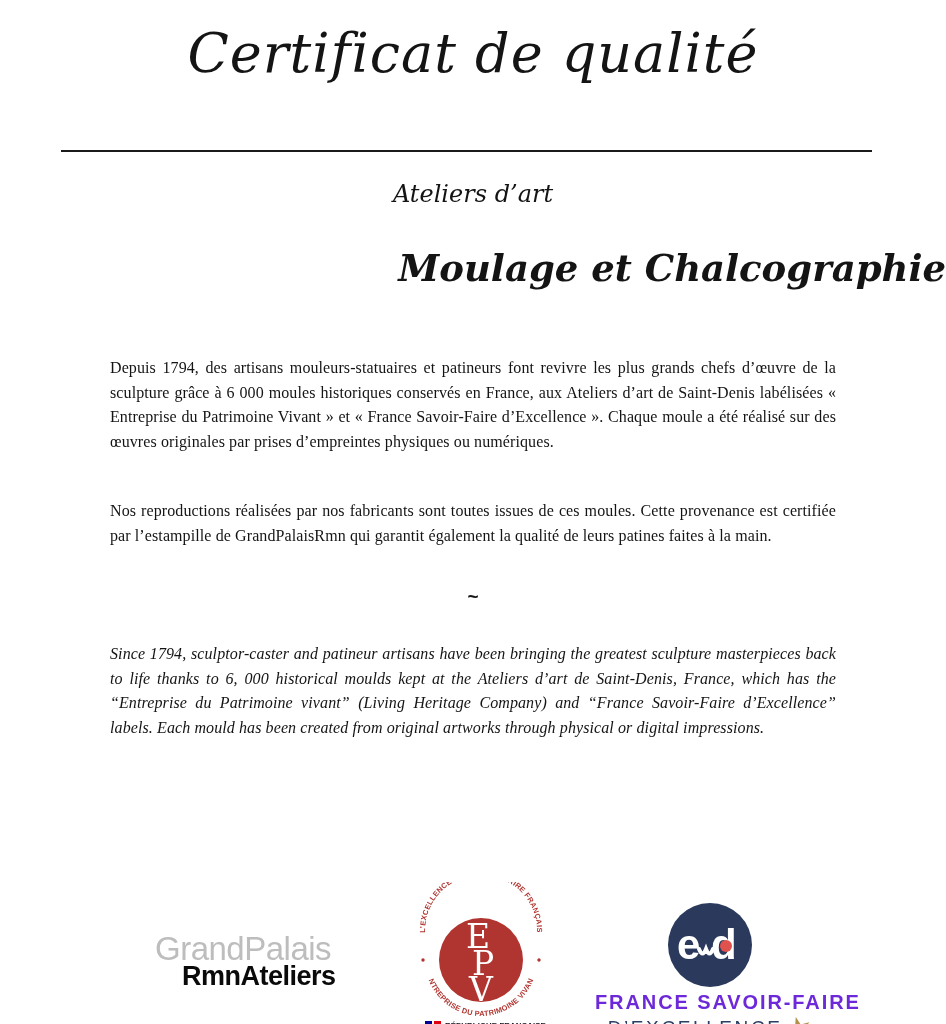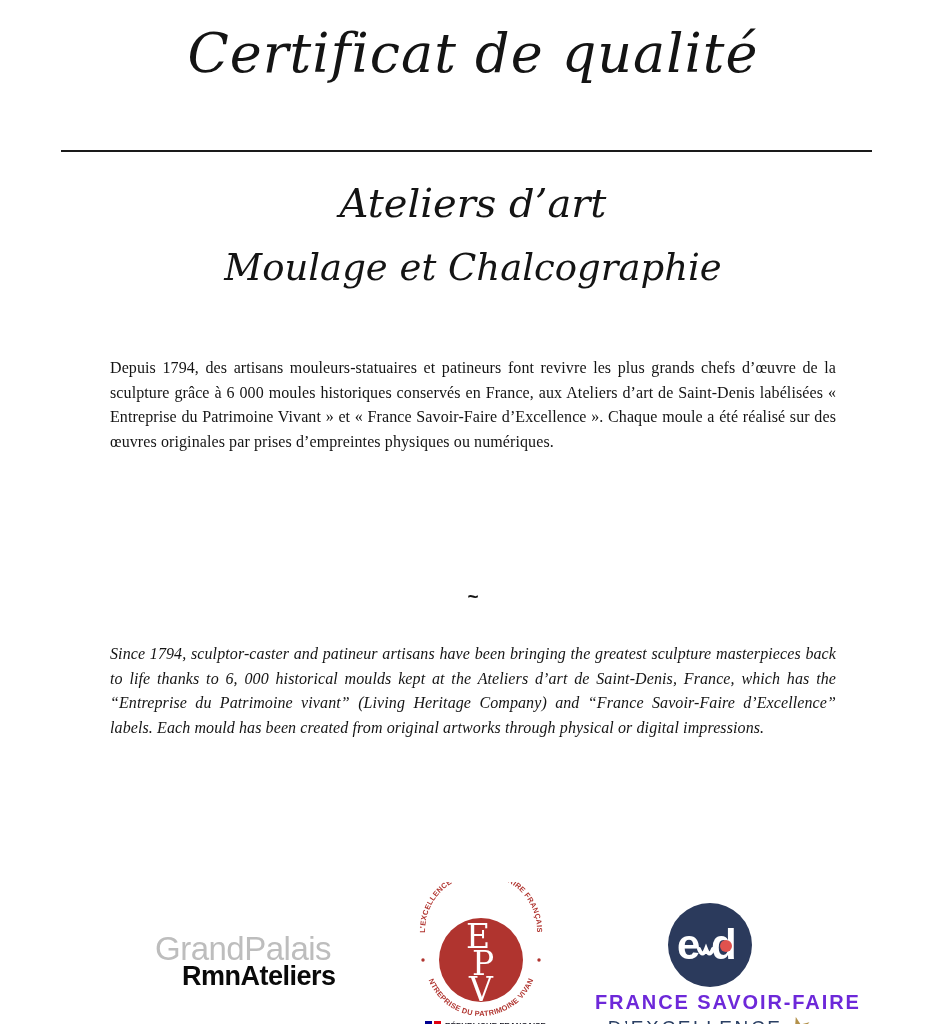--- a/index.html
+++ b/index.html
@@ -15,22 +15,22 @@
   }
   .script { font-family: "DejaVu Serif", serif; font-style: italic; color: #141414; font-weight: 400; }
   .title {
     position: absolute; top: 6px; left: 0; width: 100%;
     text-align: center; font-size: 54px; letter-spacing: 1px;
   }
   .rule {
     position: absolute; top: 134px; left: 61px; width: 811px; height: 2px;
     background: #1a1a1a;
   }
-  .sub1 { position: absolute; top: 164px; left: 0; width: 100%; text-align: center; font-size: 40px; }
-  .sub2 { position: absolute; top: 230px; left: 0; width: 100%; text-align: center; font-size: 37px; }
+  .sub1 { position: absolute; top: 164px; left: 0; width: 100%; text-align: center; font-size: 24px; }
+  .sub2 { position: absolute; top: 230px; left: 0; width: 100%; text-align: right; font-size: 37px; font-weight: bold; }
   .para {
     position: absolute; left: 110px; width: 726px;
     font-size: 16px; line-height: 24.5px; text-align: justify;
     color: #141414; letter-spacing: 0.1px; font-family: Liberation Serif, serif;
   }
   .p1 { top: 340px; }
   .p2 { top: 483px; }
   .tilde {
     position: absolute; top: 570px; left: 0; width: 100%;
     text-align: center; font-size: 19px; font-weight: bold; color: #141414;
@@ -66,20 +66,21 @@
 <div class="page">
 
   <h1 class="script title">Certificat de qualité</h1>
 
   <div class="rule"></div>
 
   <h2 class="script sub1">Ateliers d’art</h2>
   <h2 class="script sub2">Moulage et Chalcographie</h2>
 
   <p class="para p1">Depuis 1794, des artisans mouleurs-statuaires et patineurs font revivre les plus grands chefs d’œuvre de la sculpture grâce à 6 000 moules historiques conservés en France, aux Ateliers d’art de Saint-Denis labélisées « Entreprise du Patrimoine Vivant » et « France Savoir-Faire d’Excellence ». Chaque moule a été réalisé sur des œuvres originales par prises d’empreintes physiques ou numériques.</p>
+  <p class="para p2">Nos reproductions réalisées par nos fabricants sont toutes issues de ces moules. Cette provenance est certifiée par l’estampille de GrandPalaisRmn qui garantit également la qualité de leurs patines faites à la main.</p>
 
   <div class="tilde">~</div>
 
   <p class="para en p3">Since 1794, sculptor-caster and patineur artisans have been bringing the greatest sculpture masterpieces back to life thanks to 6, 000 historical moulds kept at the Ateliers d’art de Saint-Denis, France, which has the “Entreprise du Patrimoine vivant” (Living Heritage Company) and “France Savoir-Faire d’Excellence” labels. Each mould has been created from original artworks through physical or digital impressions.</p>
 
   <div class="logo-gp">
     <div class="gp1">GrandPalais</div>
     <div class="gp2">RmnAteliers</div>
   </div>
 

